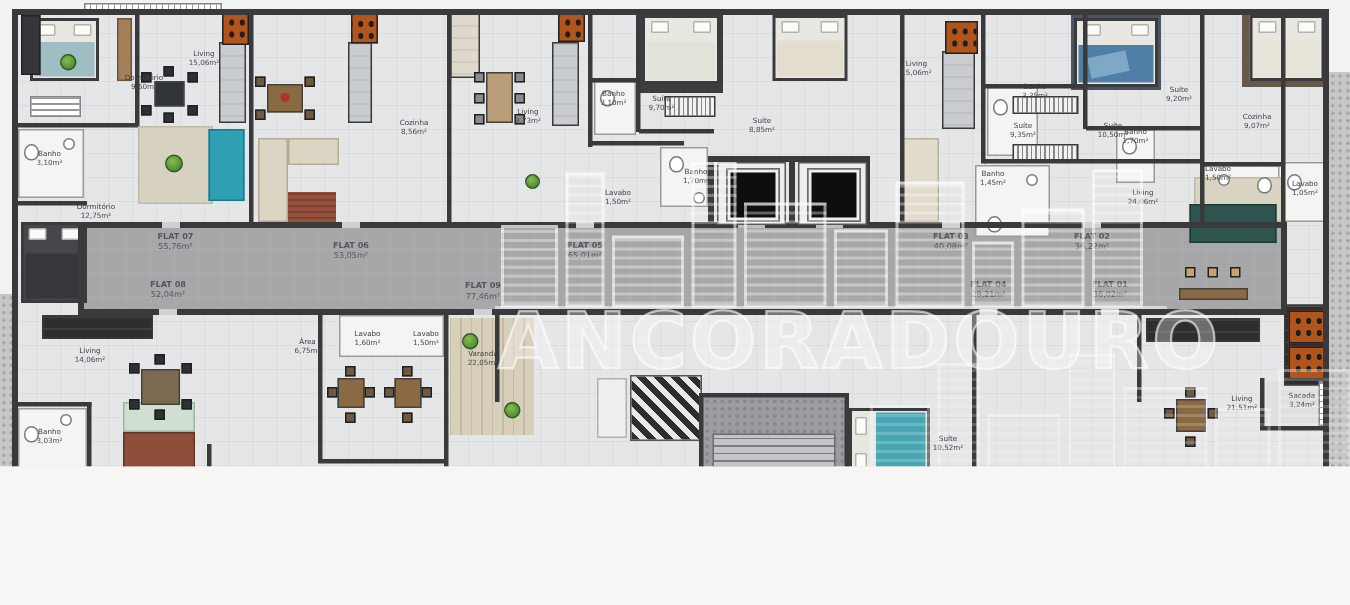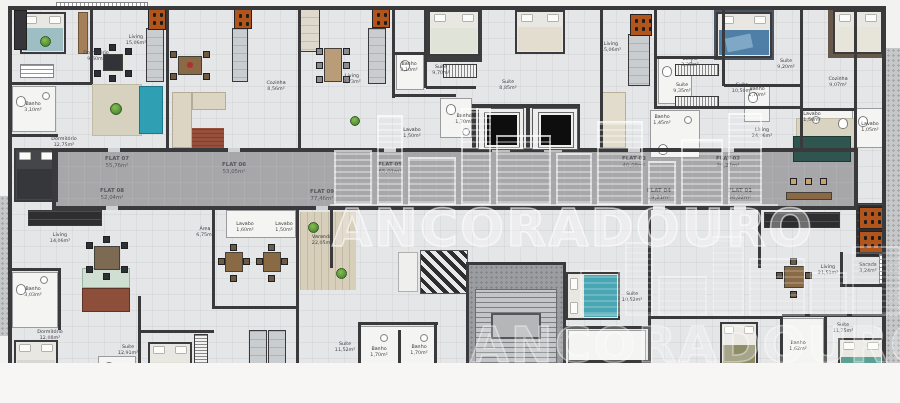--- a/index.html
+++ b/index.html
@@ -1,16 +1,16 @@
 <!DOCTYPE html>
 <html><head>
 <meta charset="utf-8">
 <style>
   html,body{margin:0;padding:0;background:#f7f6f4;}
-  #plan{position:relative;width:900px;height:363px;background:#f2f2f0;overflow:hidden;font-family:"DejaVu Sans",sans-serif;}
+  #plan{position:relative;width:900px;height:311px;background:#f2f2f0;overflow:hidden;font-family:"DejaVu Sans",sans-serif;}
   .abs{position:absolute;}
   
   .walk{position:absolute;background:#c5c7c9;background-image:radial-gradient(#a6a8aa 1px,transparent 1.2px);background-size:5px 5px;z-index:5;}
   
   .floorbase{position:absolute;left:8px;top:6px;width:878px;height:380px;background:#e5e6e8;
     background-image:linear-gradient(rgba(0,0,0,.045) 1px,transparent 1px),linear-gradient(90deg,rgba(0,0,0,.045) 1px,transparent 1px);
     background-size:16px 16px;z-index:8;}
   .corridor{position:absolute;left:52px;top:150px;width:806px;height:58px;background:#a7a7a9;
     background-image:linear-gradient(rgba(255,255,255,.07) 1px,transparent 1px),linear-gradient(90deg,rgba(255,255,255,.07) 1px,transparent 1px);
     background-size:16px 16px;z-index:12;}

